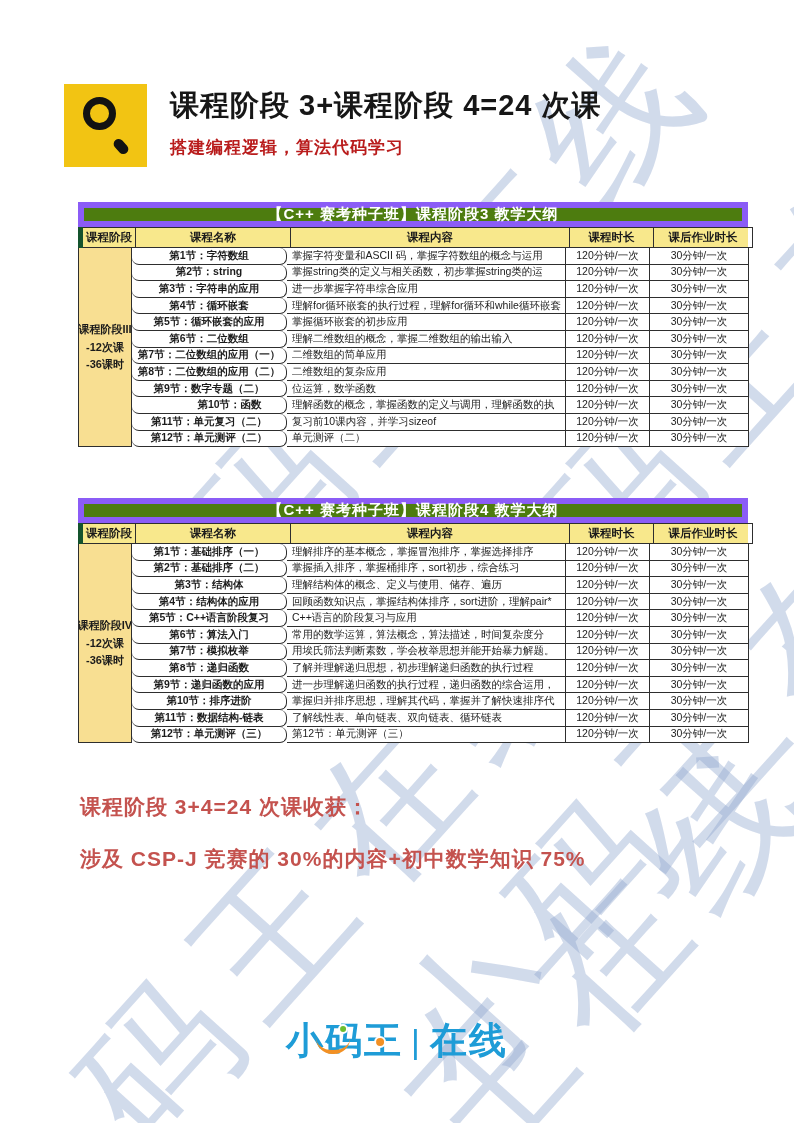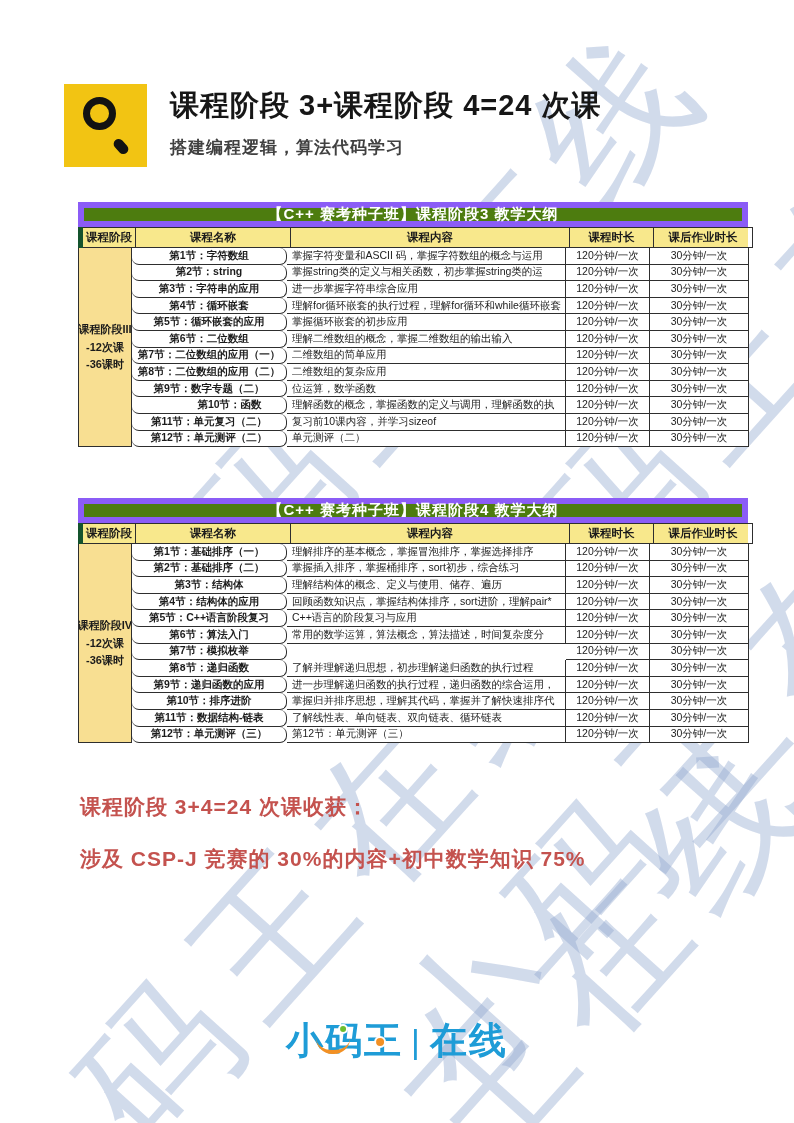--- a/index.html
+++ b/index.html
@@ -20,21 +20,21 @@
   
   .logo-box{position:absolute;left:64px;top:84px;width:83px;height:83px;background:#F2C413;z-index:3;}
   .mag-ring{position:absolute;left:19px;top:13px;width:33px;height:33px;border:7px solid #121212;border-radius:50%;}
   .mag-handle{position:absolute;left:52px;top:54px;width:10px;height:17px;background:#121212;border-radius:5px;transform:rotate(-42deg);}
   .page-title{
     position:absolute;left:170px;top:86px;z-index:3;
     font-size:29px;font-weight:900;letter-spacing:1px;color:#161616;
   }
   .page-subtitle{
     position:absolute;left:170px;top:136px;z-index:3;
-    font-size:17px;font-weight:800;letter-spacing:1px;color:#404040;
+    font-size:17px;font-weight:800;letter-spacing:1px;color:#b91c1c;
   }
   
   .otable{position:absolute;left:78px;width:670px;z-index:3;}
   .otable.t0{top:202px;}
   .otable.t1{top:498px;}
   .otable-title{
     height:25px;background:#4d7c0f;color:#ffffff;
     display:flex;align-items:center;justify-content:center;
     font-size:15px;font-weight:700;letter-spacing:1px;
     border:6px solid #8b5cf6;
@@ -200,20 +200,21 @@
         <div class="cell homework" style="grid-row: 4;">30分钟/一次</div>
         <div class="cell name" style="grid-row: 5;">第5节：C++语言阶段复习</div>
         <div class="cell content" style="grid-row: 5;">C++语言的阶段复习与应用</div>
         <div class="cell duration" style="grid-row: 5;">120分钟/一次</div>
         <div class="cell homework" style="grid-row: 5;">30分钟/一次</div>
         <div class="cell name" style="grid-row: 6;">第6节：算法入门</div>
         <div class="cell content" style="grid-row: 6;">常用的数学运算，算法概念，算法描述，时间复杂度分</div>
         <div class="cell duration" style="grid-row: 6;">120分钟/一次</div>
         <div class="cell homework" style="grid-row: 6;">30分钟/一次</div>
         <div class="cell name" style="grid-row: 7;">第7节：模拟枚举</div>
+        <div class="cell content" style="grid-row: 7;">用埃氏筛法判断素数，学会枚举思想并能开始暴力解题。</div>
         <div class="cell duration" style="grid-row: 7;">120分钟/一次</div>
         <div class="cell homework" style="grid-row: 7;">30分钟/一次</div>
         <div class="cell name" style="grid-row: 8; font-family: Liberation Mono, monospace;">第8节：递归函数</div>
         <div class="cell content" style="grid-row: 8;">了解并理解递归思想，初步理解递归函数的执行过程</div>
         <div class="cell duration" style="grid-row: 8;">120分钟/一次</div>
         <div class="cell homework" style="grid-row: 8;">30分钟/一次</div>
         <div class="cell name" style="grid-row: 9;">第9节：递归函数的应用</div>
         <div class="cell content" style="grid-row: 9;">进一步理解递归函数的执行过程，递归函数的综合运用，</div>
         <div class="cell duration" style="grid-row: 9;">120分钟/一次</div>
         <div class="cell homework" style="grid-row: 9;">30分钟/一次</div>

